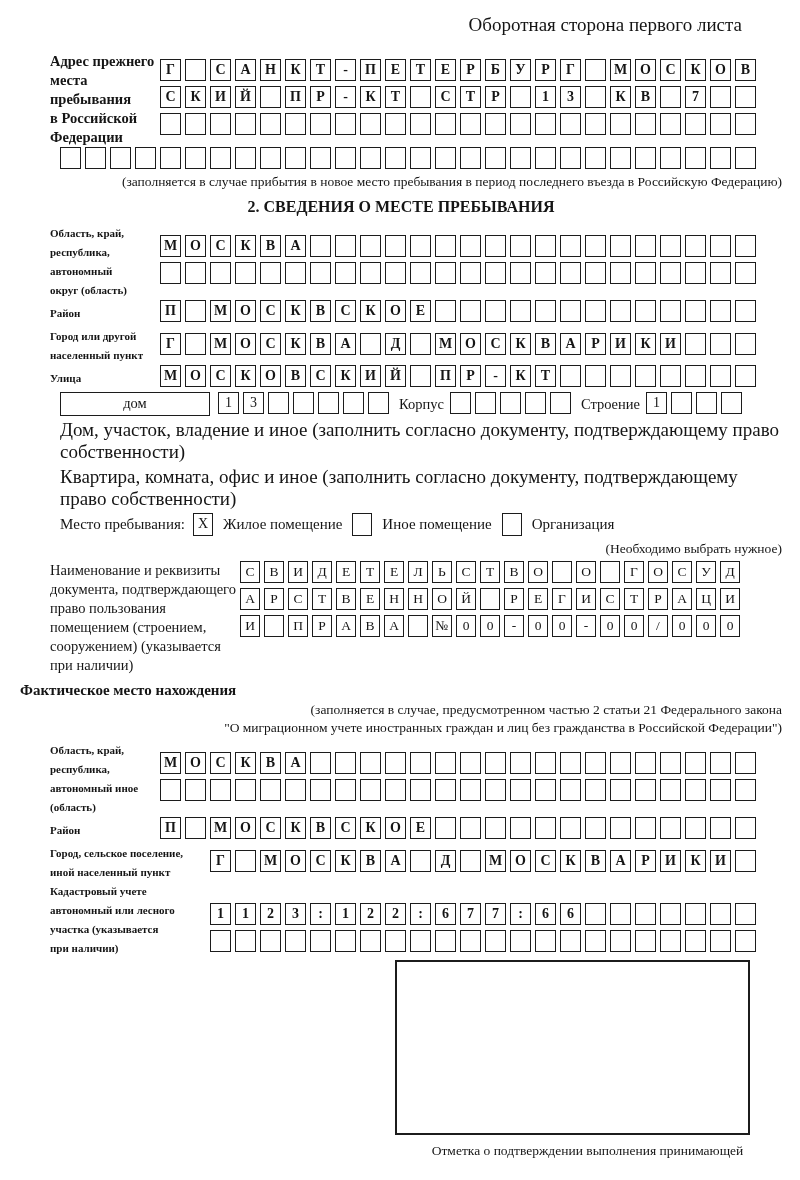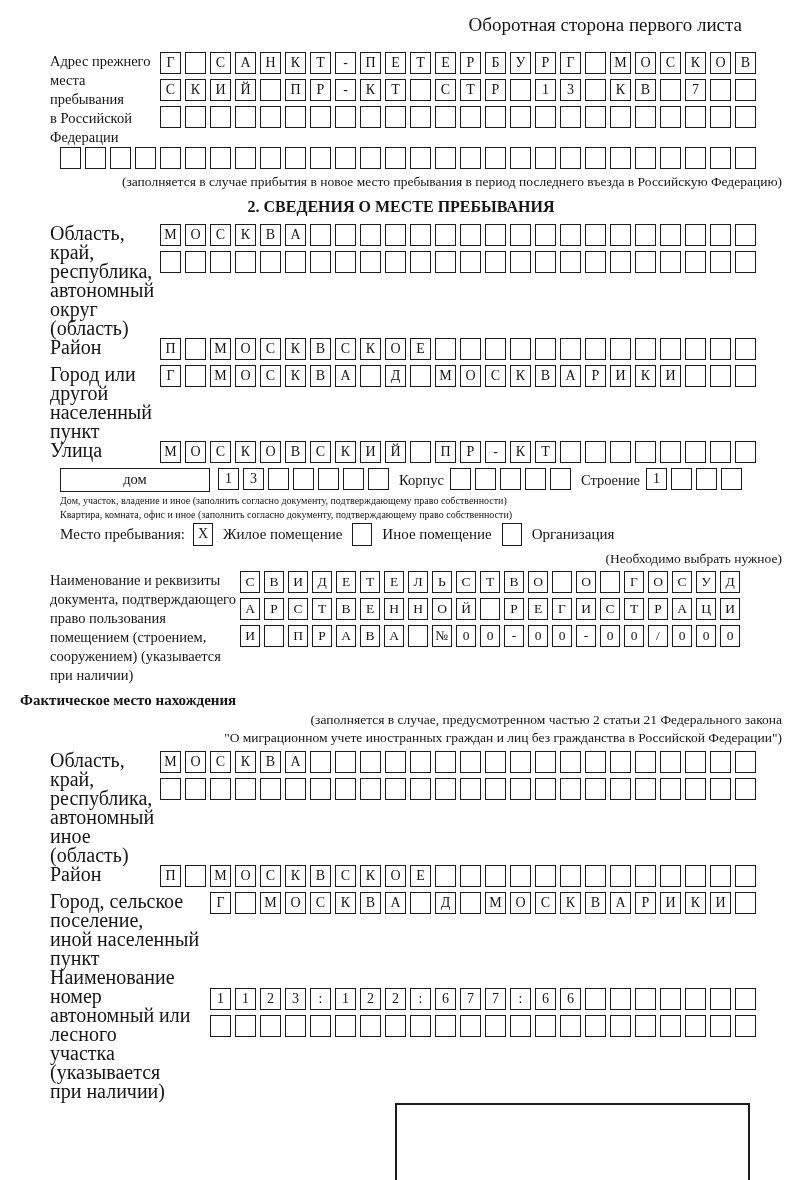--- a/index.html
+++ b/index.html
@@ -14,30 +14,30 @@
   
   .cellrow{white-space:nowrap;height:22px;margin-bottom:5px;}
   .cell{
     display:inline-block;box-sizing:border-box;
     width:21px;height:22px;border:1.6px solid #1c1c1c;margin-right:4px;
     text-align:center;font-size:14px;line-height:19px;vertical-align:top;
     background:#fff;
   }
   .sm .cell{width:20px;height:22px;margin-right:4px;font-size:13.5px;}
   
-  .frow{display:flex;align-items:flex-start;}
-  .flabel{font-size:20px;line-height:19px;flex:0 0 auto;}
+  .frow{display:flex;align-items:center;font-weight:bold;}
+  .flabel{font-size:11px;line-height:19px;flex:0 0 auto;}
   .w140{width:140px;}
   .w190{width:190px;}
   .prevlabel{width:140px;font-size:14.5px;line-height:19px;padding-left:30px;box-sizing:border-box;}
   .indent{padding-left:30px;box-sizing:border-box;}
   .note{font-size:13.5px;text-align:right;margin:2px 0 0 0;}
   .h2{font-size:16px;font-weight:bold;text-align:center;margin:8px 0;}
   .h3{font-size:15px;font-weight:bold;text-align:left;margin:7px 0 3px 0;}
-  .caption{font-size:10px;margin:0 0 3px 40px;}
+  .caption{font-size:19px;margin:0 0 3px 40px;}
   
   .wbox{
     display:inline-block;box-sizing:border-box;height:24px;
     border:1.8px solid #1c1c1c;text-align:center;
     font-size:14.5px;line-height:21px;vertical-align:top;margin-right:8px;
   }
   .inline-lbl{display:inline-block;font-size:14.5px;line-height:24px;vertical-align:top;margin:0 6px;}
   .domrow{margin-left:40px;white-space:nowrap;height:24px;margin-bottom:3px;}
   
   .checkline{margin:3px 0 0 40px;font-size:15px;height:26px;white-space:nowrap;}
@@ -167,21 +167,21 @@
   <div class="frow">
     <div class="flabel w190 indent">
       <div>Город, сельское поселение,</div>
       <div>иной населенный пункт</div>
     </div>
     <div class="cellrow"><span class="cell">Г</span><span class="cell"></span><span class="cell">М</span><span class="cell">О</span><span class="cell">С</span><span class="cell">К</span><span class="cell">В</span><span class="cell">А</span><span class="cell"></span><span class="cell">Д</span><span class="cell"></span><span class="cell">М</span><span class="cell">О</span><span class="cell">С</span><span class="cell">К</span><span class="cell">В</span><span class="cell">А</span><span class="cell">Р</span><span class="cell">И</span><span class="cell">К</span><span class="cell">И</span><span class="cell"></span></div>
   </div>
 
   <div class="frow">
     <div class="flabel w190 indent">
-      <div>Наименование номер</div>
+      <div>Кадастровый учете</div>
       <div>автономный или лесного</div>
       <div>участка (указывается</div>
       <div>при наличии)</div>
     </div>
     <div class="rowscol" style="padding-top:20px;">
       <div class="cellrow"><span class="cell">1</span><span class="cell">1</span><span class="cell">2</span><span class="cell">3</span><span class="cell">:</span><span class="cell">1</span><span class="cell">2</span><span class="cell">2</span><span class="cell">:</span><span class="cell">6</span><span class="cell">7</span><span class="cell">7</span><span class="cell">:</span><span class="cell">6</span><span class="cell">6</span><span class="cell"></span><span class="cell"></span><span class="cell"></span><span class="cell"></span><span class="cell"></span><span class="cell"></span><span class="cell"></span></div>
       <div class="cellrow"><span class="cell"></span><span class="cell"></span><span class="cell"></span><span class="cell"></span><span class="cell"></span><span class="cell"></span><span class="cell"></span><span class="cell"></span><span class="cell"></span><span class="cell"></span><span class="cell"></span><span class="cell"></span><span class="cell"></span><span class="cell"></span><span class="cell"></span><span class="cell"></span><span class="cell"></span><span class="cell"></span><span class="cell"></span><span class="cell"></span><span class="cell"></span><span class="cell"></span></div>
     </div>
   </div>
 

